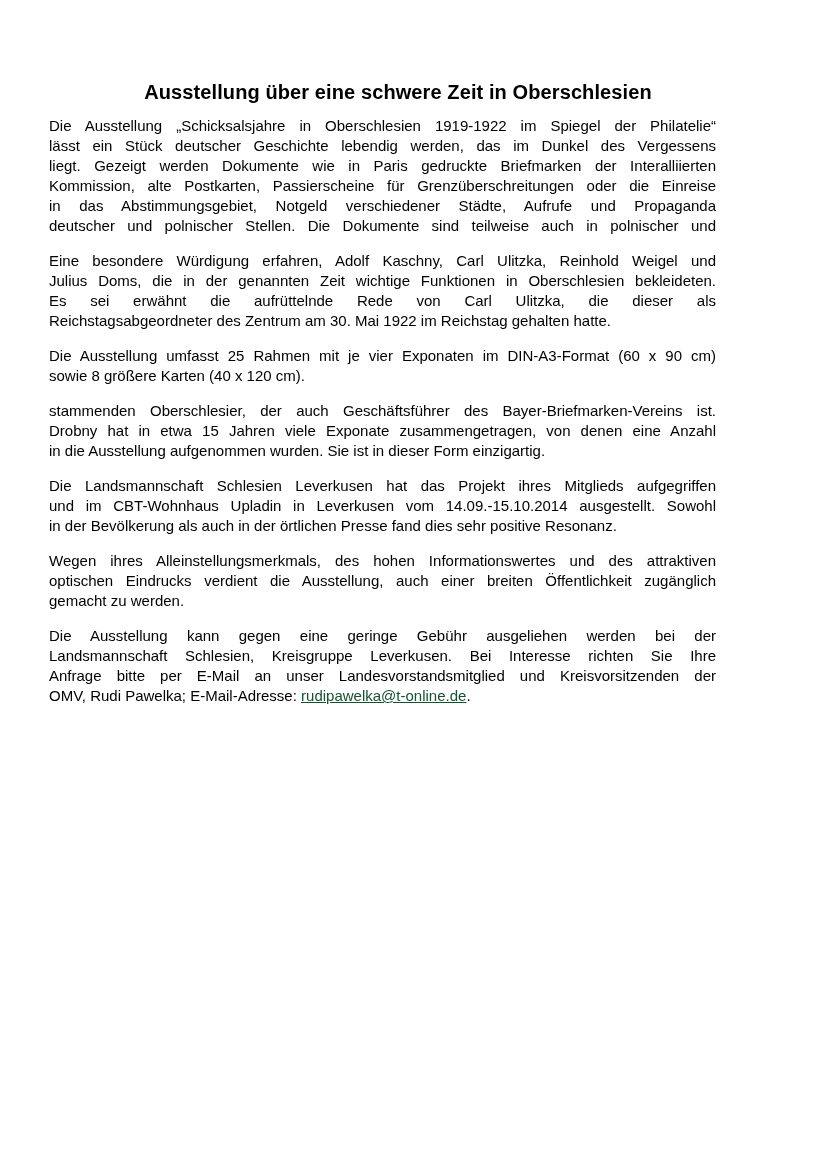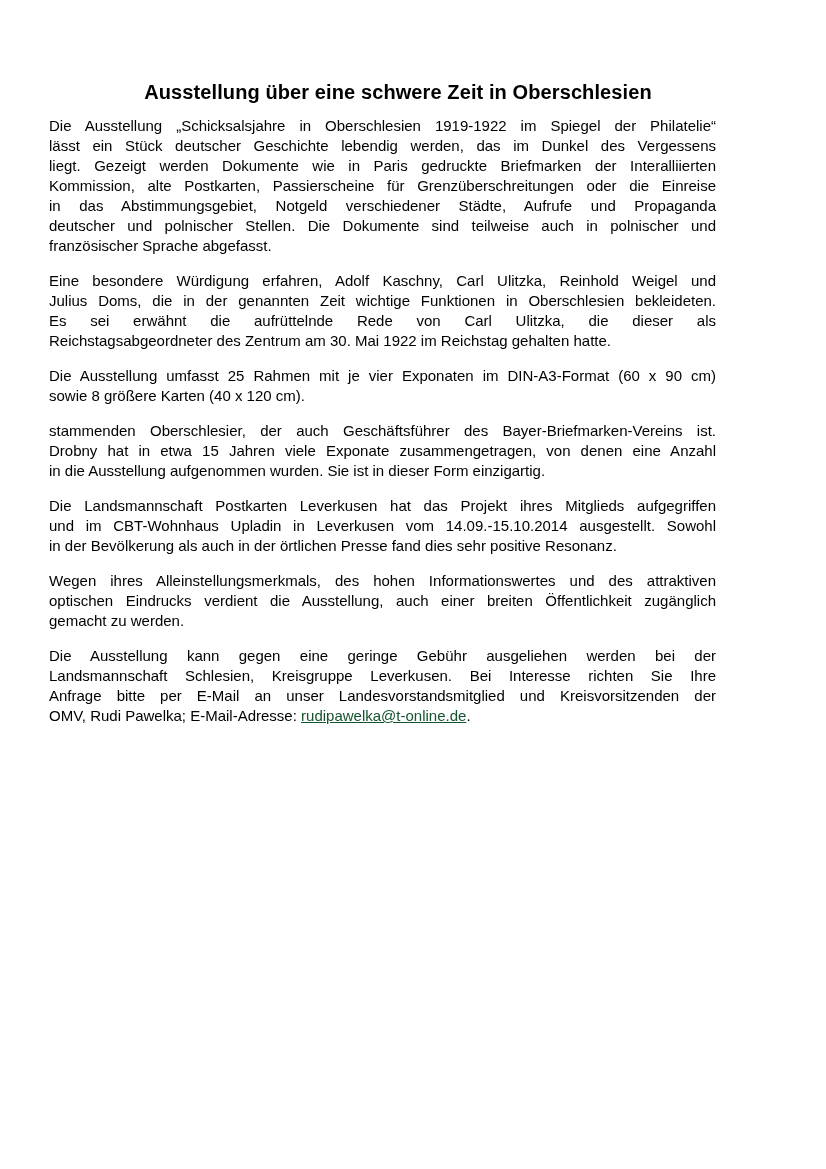--- a/index.html
+++ b/index.html
@@ -55,39 +55,38 @@
 <div class="page">
   <h1 class="title">Ausstellung über eine schwere Zeit in Oberschlesien</h1>
   <div class="doc-body" id="doc-body">
       <div class="paragraph">
         <div class="tline just">Die Ausstellung „Schicksalsjahre in Oberschlesien 1919-1922 im Spiegel der Philatelie“</div>
         <div class="tline just">lässt ein Stück deutscher Geschichte lebendig werden, das im Dunkel des Vergessens</div>
         <div class="tline just">liegt. Gezeigt werden Dokumente wie in Paris gedruckte Briefmarken der Interalliierten</div>
         <div class="tline just">Kommission, alte Postkarten, Passierscheine für Grenzüberschreitungen oder die Einreise</div>
         <div class="tline just">in das Abstimmungsgebiet, Notgeld verschiedener Städte, Aufrufe und Propaganda</div>
         <div class="tline just">deutscher und polnischer Stellen. Die Dokumente sind teilweise auch in polnischer und</div>
-        <div class="tline last">französischer Sprache abgefasst.</div>
       </div>
       <div class="paragraph">
         <div class="tline just">Eine besondere Würdigung erfahren, Adolf Kaschny, Carl Ulitzka, Reinhold Weigel und</div>
         <div class="tline just">Julius Doms, die in der genannten Zeit wichtige Funktionen in Oberschlesien bekleideten.</div>
         <div class="tline just">Es sei erwähnt die aufrüttelnde Rede von Carl Ulitzka, die dieser als</div>
         <div class="tline last">Reichstagsabgeordneter des Zentrum am 30. Mai 1922 im Reichstag gehalten hatte.</div>
       </div>
       <div class="paragraph">
         <div class="tline just">Die Ausstellung umfasst 25 Rahmen mit je vier Exponaten im DIN-A3-Format (60 x 90 cm)</div>
         <div class="tline last">sowie 8 größere Karten (40 x 120 cm).</div>
       </div>
       <div class="paragraph">
         <div class="tline just">stammenden Oberschlesier, der auch Geschäftsführer des Bayer-Briefmarken-Vereins ist.</div>
         <div class="tline just">Drobny hat in etwa 15 Jahren viele Exponate zusammengetragen, von denen eine Anzahl</div>
         <div class="tline last">in die Ausstellung aufgenommen wurden. Sie ist in dieser Form einzigartig.</div>
       </div>
       <div class="paragraph">
-        <div class="tline just">Die Landsmannschaft Postkarten Leverkusen hat das Projekt ihres Mitglieds aufgegriffen</div>
+        <div class="tline just">Die Landsmannschaft Schlesien Leverkusen hat das Projekt ihres Mitglieds aufgegriffen</div>
         <div class="tline just">und im CBT-Wohnhaus Upladin in Leverkusen vom 14.09.-15.10.2014 ausgestellt. Sowohl</div>
         <div class="tline last">in der Bevölkerung als auch in der örtlichen Presse fand dies sehr positive Resonanz.</div>
       </div>
       <div class="paragraph">
         <div class="tline just">Wegen ihres Alleinstellungsmerkmals, des hohen Informationswertes und des attraktiven</div>
         <div class="tline just">optischen Eindrucks verdient die Ausstellung, auch einer breiten Öffentlichkeit zugänglich</div>
         <div class="tline last">gemacht zu werden.</div>
       </div>
       <div class="paragraph">
         <div class="tline just">Die Ausstellung kann gegen eine geringe Gebühr ausgeliehen werden bei der</div>

